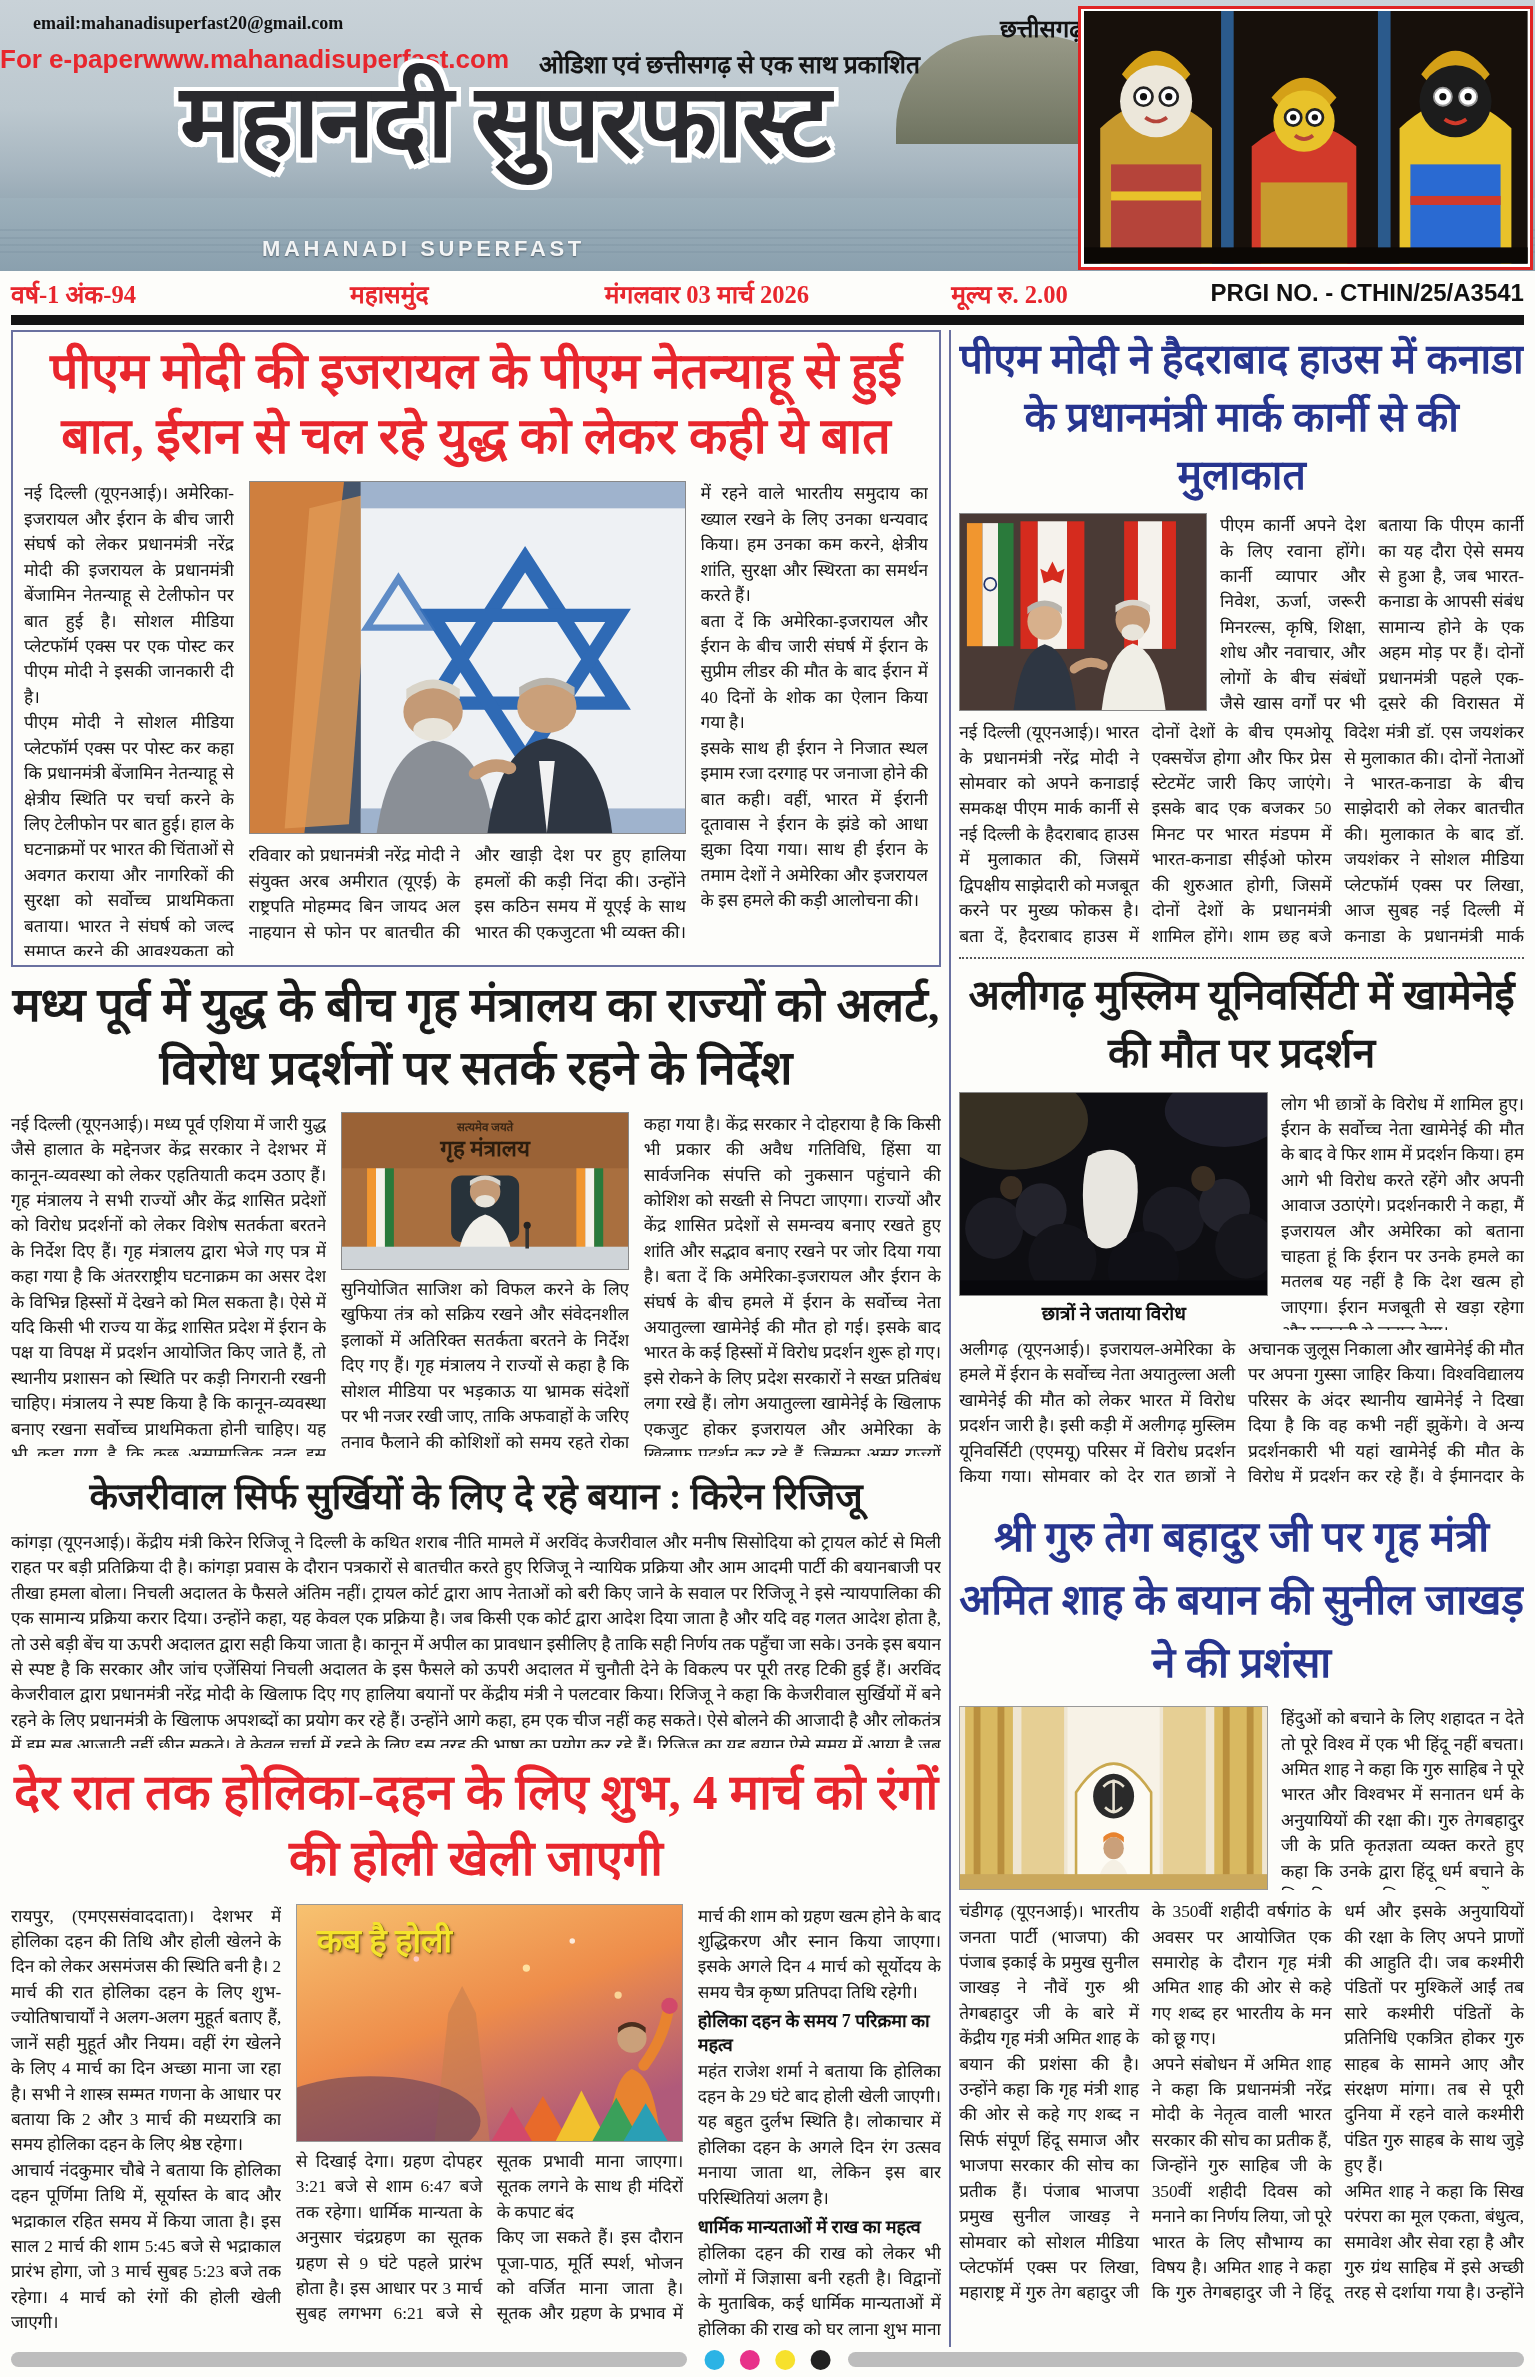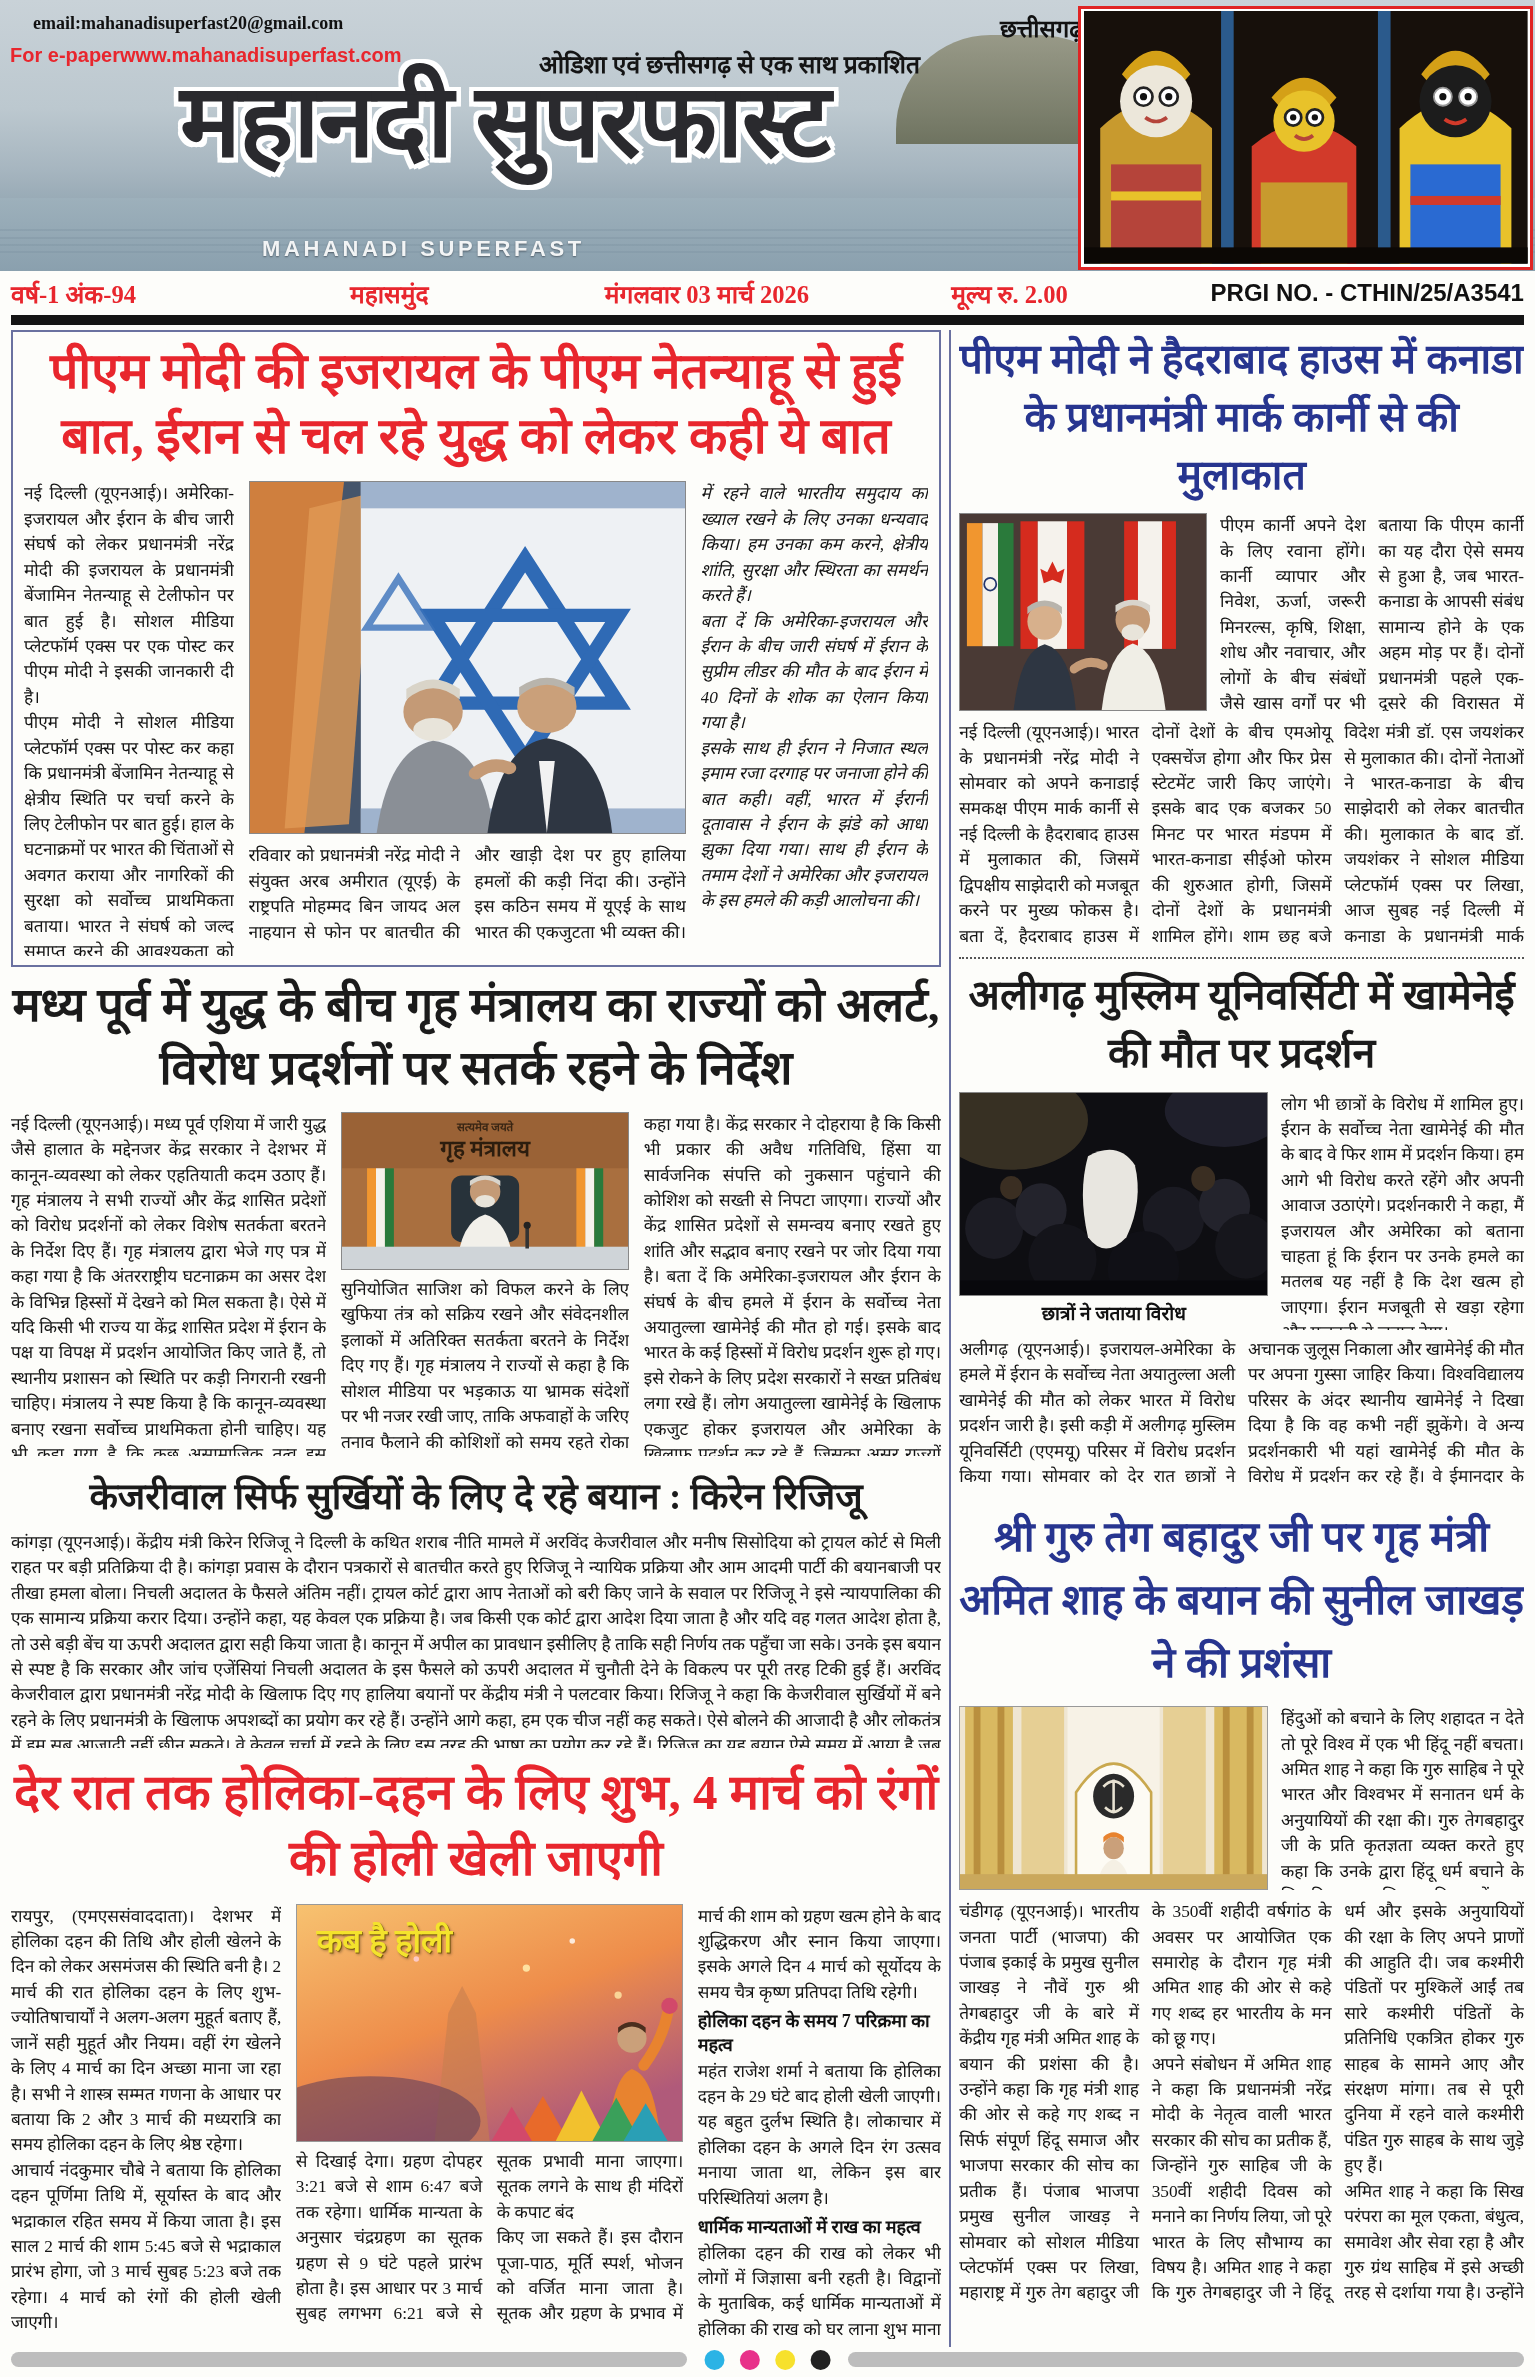--- a/index.html
+++ b/index.html
@@ -10,22 +10,22 @@
   .hdr{position:relative;height:271px;margin:0 -11px;overflow:hidden;
        background:linear-gradient(180deg,#c9d2d8 0%,#bcc8cf 40%,#a7b6c0 62%,#93a6b2 78%,#8a9fae 100%);}
   .hdr .hill{position:absolute;left:896px;top:35px;width:250px;height:109px;
        background:linear-gradient(180deg,#90907a,#63664e);border-radius:118px 136px 0 0;opacity:.85;}
   .hdr .water{position:absolute;left:0;bottom:0;width:100%;height:73px;
        background:linear-gradient(180deg,#9db0bb,#8aa0ae);}
   .hdr .streak{position:absolute;left:0;bottom:16.4px;width:100%;height:31px;opacity:.35;
        background:repeating-linear-gradient(180deg,transparent 0 5.5px,#7b91a0 5.5px 7.3px);}
   .hdr-email{position:absolute;left:33px;top:12.7px;font-family:Liberation Serif, serif;
        font-weight:bold;font-size:18px;color:#111;}
-  .hdr-epaper{position:absolute;left:10px;top:44px;font-family:"Liberation Sans",sans-serif;
-       font-weight:bold;font-size:20px;color:#e8262d;}
+  .hdr-epaper{position:absolute;left:0;top:44px;font-family:"Liberation Sans",sans-serif;
+       font-weight:bold;font-size:26px;color:#e8262d;}
   .hdr-edition{position:absolute;right:375px;top:11px;font-weight:bold;font-size:24px;color:#111;}
   .hdr-pub{position:absolute;right:615px;top:47px;font-weight:bold;font-size:24.6px;color:#141414;}
   .mast-title{position:absolute;left:180px;top:47px;font-size:102px;font-weight:bold;color:#2a2a2e;
        letter-spacing:-1.8px;white-space:nowrap;
        text-shadow:-4.5px -4.5px 0 #fff,4.5px -4.5px 0 #fff,-4.5px 4.5px 0 #fff,4.5px 4.5px 0 #fff,0 -4.5px 0 #fff,0 4.5px 0 #fff,-4.5px 0 0 #fff,4.5px 0 0 #fff;}
   .mast-en{position:absolute;left:262px;bottom:9px;font-family:"Liberation Sans",sans-serif;
        font-weight:bold;font-size:22px;letter-spacing:3.6px;color:#f2f4f5;text-shadow:0 0.9px 1.8px #53606b;}
   .deity-box{position:absolute;top:5.5px;right:1.8px;width:455px;height:264px;border:3.6px solid #e02424;
        background:#fff;padding:2.7px;}
   .deity-box svg{width:100%;height:100%;display:block;}
@@ -57,21 +57,21 @@
   .photo svg{width:100%;height:100%;display:block;}
 
   
   .lead{border:2.7px solid #6a71a0;padding:7.3px 11px;height:637px;overflow:hidden;}
   .lead h2{font-size:50px;line-height:1.3;}
   .lead-body{display:flex;gap:14.6px;margin-top:12.7px;height:475px;overflow:hidden;}
   .lead-c1{width:24%;overflow:hidden;}
   .lead-mid{width:50%;}
   .lead-mid .photo{height:353px;border:0.9px solid #888;}
   .lead-mid-cols{column-count:2;column-gap:14.6px;margin-top:9px;height:107px;overflow:hidden;}
-  .lead-c4{width:26%;overflow:hidden;font-style:italic;}
+  .lead-c4{width:26%;overflow:hidden;}
 
   
   .alert{margin-top:7.3px;height:493px;overflow:hidden;}
   .alert h2{font-size:47px;line-height:1.35;}
   .alert-body{display:flex;gap:14.6px;margin-top:11px;height:344px;overflow:hidden;}
   .alert-c1{width:35%;overflow:hidden;}
   .alert-mid{width:32%;}
   .alert-mid .photo{height:158px;border:0.9px solid #888;}
   .alert-mid .bt{margin-top:7.3px;height:173px;overflow:hidden;}
   .alert-c3{width:33%;overflow:hidden;}

